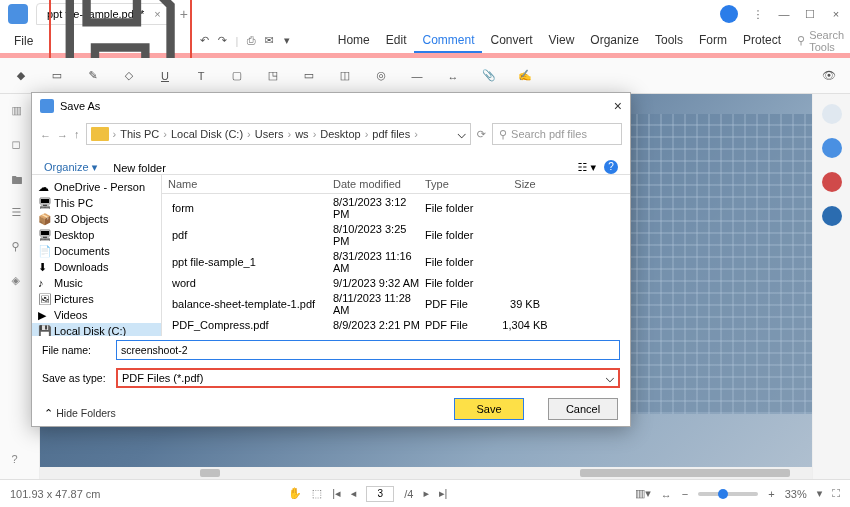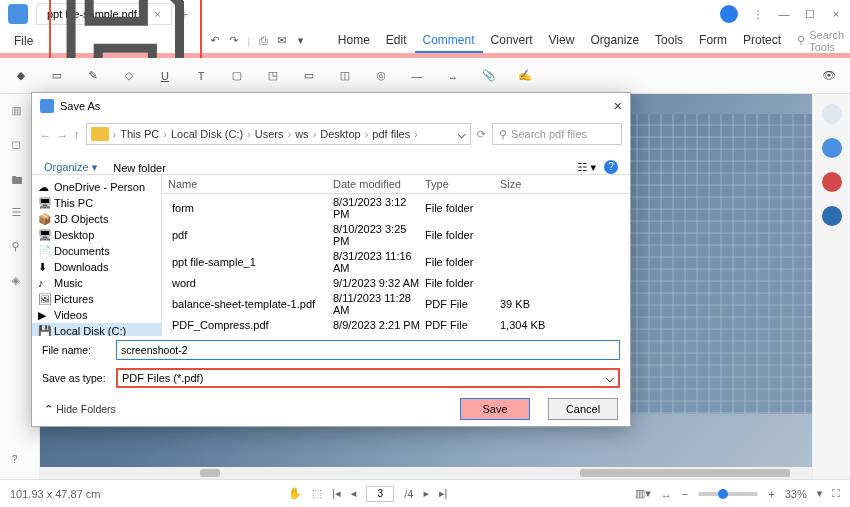--- a/index.html
+++ b/index.html
@@ -53,33 +53,33 @@
 .dlg-body{flex:1;display:flex;overflow:hidden}
 .tree{width:130px;border-right:1px solid #e0e0e0;overflow-y:auto;font-size:10.5px;padding:4px 0}
 .tree-item{padding:2px 6px;display:flex;align-items:center;gap:4px;white-space:nowrap}
 .tree-item.selected{background:#cde5f7}
 .tree-icon{width:12px;height:12px;flex-shrink:0}
 .file-list{flex:1;overflow-y:auto;font-size:10.5px}
 .list-header{display:flex;padding:3px 6px;border-bottom:1px solid #e0e0e0;color:#555;font-size:10.5px}
 .col-name{flex:0 0 165px}
 .col-date{flex:0 0 92px}
 .col-type{flex:0 0 75px}
-.col-size{flex:0 0 50px;text-align:left}
+.col-size{flex:0 0 50px;text-align:center}
 .list-row{display:flex;padding:1.5px 6px;align-items:center}
 .f-icon{width:12px;height:12px;margin-right:4px;flex-shrink:0}
 .f-folder{background:#f0c040}
 .f-pdf{background:#4a90e2}
 .filename-row{display:flex;align-items:center;padding:4px 10px;gap:6px}
 .filename-row label{width:68px;text-align:left;font-size:10.5px}
 .filename-input{flex:1;height:20px;border:1px solid #2b7de9;padding:4px 4px;font-size:10.5px;background:#fff}
 .filetype-select{flex:1;height:20px;border:2px solid #e74c3c;padding:0 4px;font-size:10.5px;display:flex;align-items:center}
-.dlg-footer{display:flex;align-items:center;padding:6px 12px;gap:18px}
+.dlg-footer{display:flex;align-items:flex-end;padding:6px 12px;gap:24px}
 .hide-folders{font-size:10.5px;color:#333}
 .dlg-btn{width:70px;height:22px;border:1px solid #999;background:#f0f0f0;font-size:11px;text-align:center;line-height:20px}
-.dlg-btn.primary{border:1px solid #2b7de9;background:#fca5a5}
+.dlg-btn.primary{border:1px solid #2b7de9;background:#fde047}
 .scroll-bottom{position:absolute;bottom:28px;left:40px;right:38px;height:12px;background:#f0f0f0;display:flex;align-items:center}
 .scroll-thumb{height:8px;background:#c0c0c0;border-radius:2px;margin-left:160px;width:20px}
 .scroll-thumb2{height:8px;background:#c0c0c0;border-radius:2px;margin-left:360px;width:210px}
 svg{width:100%;height:100%}
 </style>
 </head>
 <body>
 
 <div class="main-window">
   <div class="titlebar">
@@ -102,21 +102,21 @@
     <span class="menu-item">File</span>
     <span class="save-box"><svg viewBox="0 0 16 16">
           <path fill="none" stroke="#555" d="M2 2h10l2 2v10H2z M4 2v4h6V2 M5 14v-5h6v5"></path>
         </svg></span>
     <span class="tool-icon">↶</span>
     <span class="tool-icon">↷</span>
     <span style="color:#ccc">|</span>
     <span class="tool-icon">⎙</span>
     <span class="tool-icon">✉</span>
     <span class="tool-icon">▾</span>
-    <div id="menu-items" style="display:flex;gap:0;margin-left:16px">
+    <div id="menu-items" style="display:flex;gap:0;margin-left:30px">
         <span class="menu-item">Home</span>
         <span class="menu-item">Edit</span>
         <span class="menu-item active">Comment</span>
         <span class="menu-item">Convert</span>
         <span class="menu-item">View</span>
         <span class="menu-item">Organize</span>
         <span class="menu-item">Tools</span>
         <span class="menu-item">Form</span>
         <span class="menu-item">Protect</span>
       </div>

